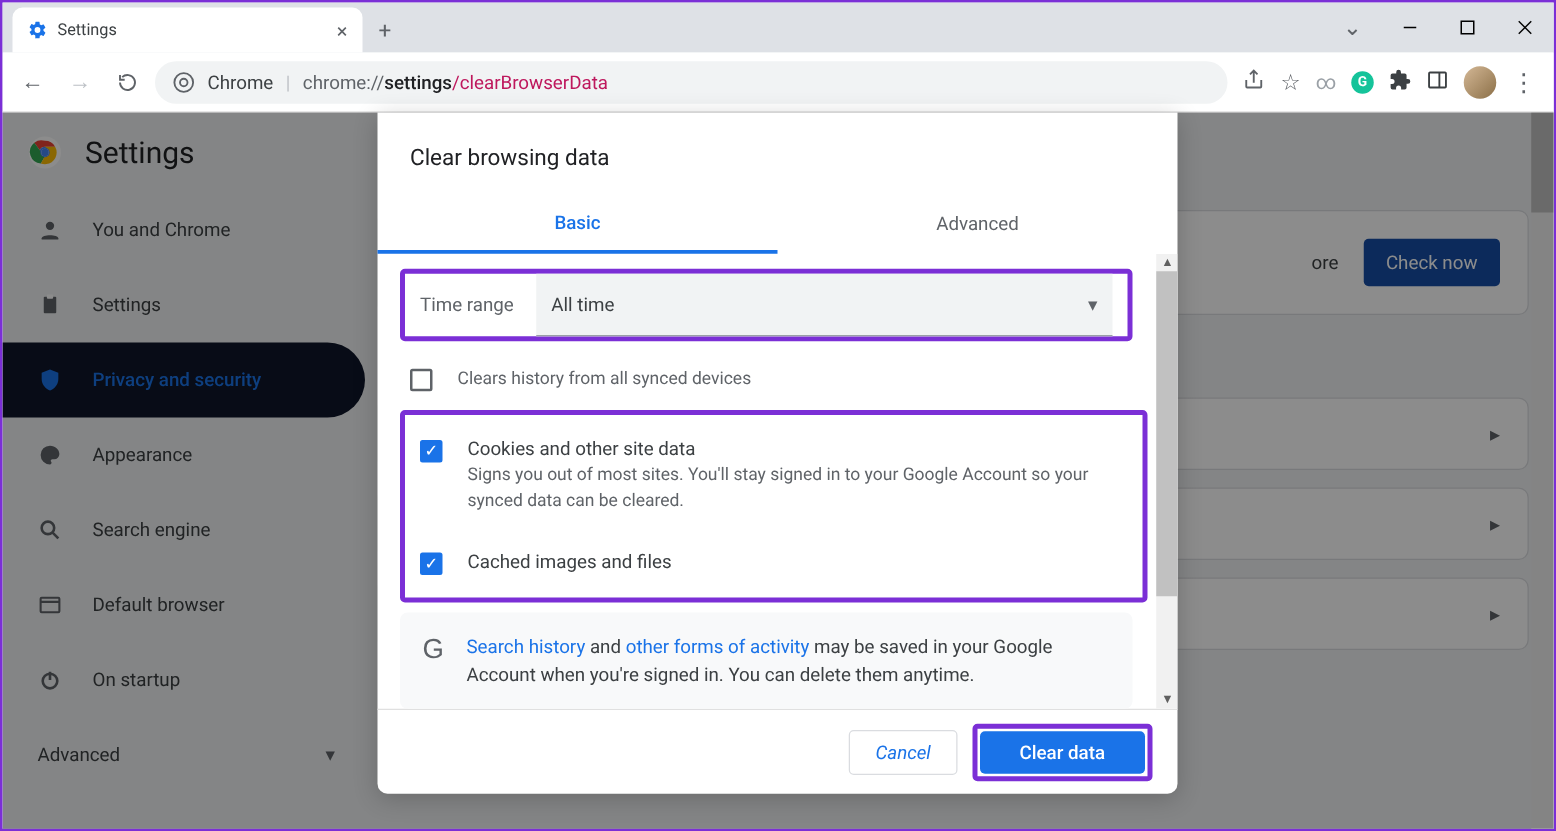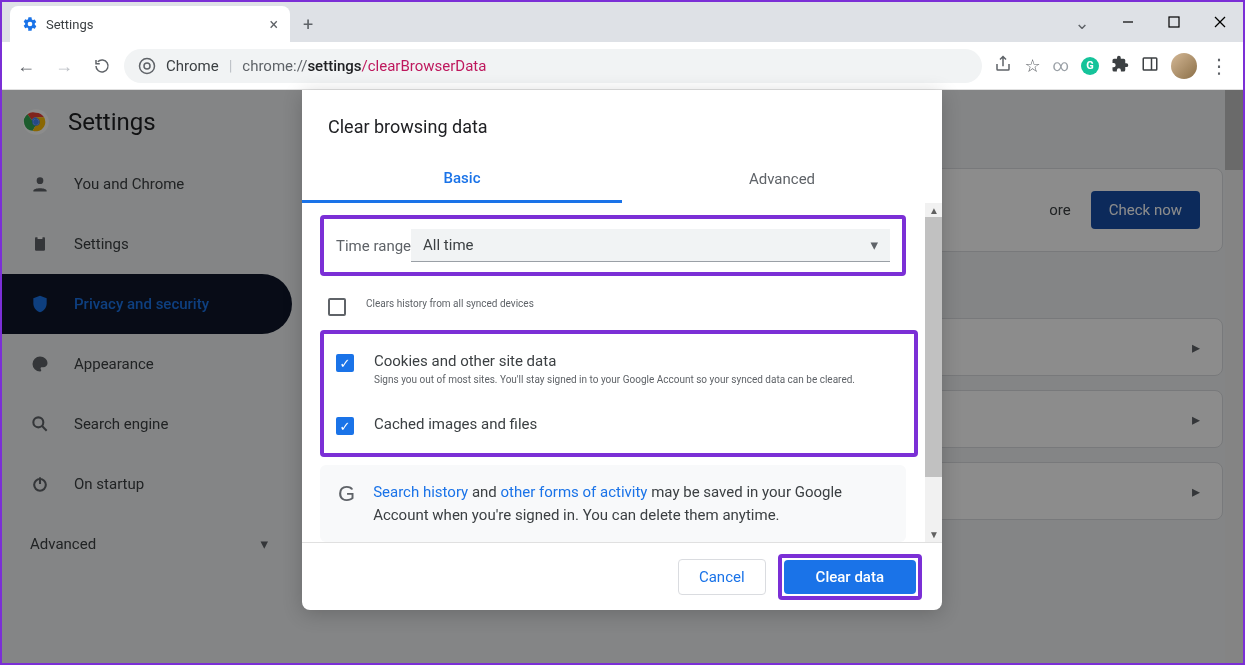--- a/index.html
+++ b/index.html
@@ -58,38 +58,38 @@
 .modal-title{font-size:18px;color:#202124;padding:26px 26px 18px;}
 .modal-tabs{display:flex;height:48px;}
 .m-tab{flex:1;display:flex;align-items:center;justify-content:center;font-size:15px;color:#5f6368;cursor:pointer;}
 .m-tab.sel{color:#1a73e8;font-weight:500;border-bottom:3px solid #1a73e8;}
 .modal-body{position:relative;padding:12px 18px 0;max-height:380px;overflow:hidden;}
 .modal-scrollbar{position:absolute;right:0;top:0;width:17px;height:100%;background:#f1f1f1;}
 .modal-scroll-thumb{position:absolute;right:0;top:2px;width:17px;height:260px;background:#c1c1c1;}
 .modal-scroll-arrow{position:absolute;right:3px;font-size:10px;color:#606060;}
 
 .highlight-box{border:4px solid #7b2fd6;border-radius:4px;}
-.time-row{display:flex;align-items:center;padding:10px 12px;}
+.time-row{display:flex;align-items:center;gap:18px;padding:0 12px;}
 .time-label{font-size:15px;color:#5f6368;}
-.time-select{flex:1;height:33px;background:#f1f3f4;display:flex;align-items:center;justify-content:space-between;padding:0 12px;font-size:15px;color:#3c4043;border-bottom:1px solid #9aa0a6;}
+.time-select{flex:1;height:50px;background:#f1f3f4;display:flex;align-items:center;justify-content:space-between;padding:0 12px;font-size:15px;color:#3c4043;border-bottom:1px solid #9aa0a6;}
 
 .check-item{display:flex;gap:20px;padding:14px 8px;}
 .checkbox{width:18px;height:18px;border:2px solid #5f6368;border-radius:2px;flex-shrink:0;margin-top:2px;}
 .checkbox.checked{background:#1a73e8;border-color:#1a73e8;display:flex;align-items:center;justify-content:center;color:#fff;font-size:13px;}
 .check-texts{flex:1;}
 .check-title{font-size:15px;color:#3c4043;margin-bottom:2px;}
-.check-desc{font-size:10px;color:#5f6368;line-height:1.5;}
+.check-desc{font-size:14px;color:#5f6368;line-height:1.5;}
 
 .info-card{background:#f8f9fa;border-radius:6px;padding:16px 18px;display:flex;gap:18px;margin-top:8px;}
 .g-logo{font-size:22px;font-weight:500;color:#5f6368;font-family:Arial;}
 .info-text{font-size:15px;color:#3c4043;line-height:1.5;}
 .info-text a{color:#1a73e8;text-decoration:none;text-align:right;}
 
 .modal-footer{height:68px;border-top:1px solid #e0e0e0;display:flex;align-items:center;justify-content:flex-end;gap:12px;padding-right:20px;}
-.btn-cancel{border:1px solid #dadce0;background:#fff;color:#1a73e8;padding:8px 20px;border-radius:4px;font-size:15px;}
+.btn-cancel{border:1px solid #dadce0;background:#fff;color:#1a73e8;padding:8px 20px;border-radius:4px;font-size:15px;font-style:italic;}
 .btn-clear{background:#1a73e8;color:#fff;padding:8px 32px;border-radius:4px;font-size:15px;font-weight:500;}
 .clear-wrap{border:4px solid #7b2fd6;border-radius:4px;padding:2px;}
 </style>
 </head>
 <body>
 
 <div class="window-controls">
   <div class="window-btn chev-down">⌄</div>
   <div class="window-btn">
     <svg width="12" height="12">
@@ -220,20 +220,29 @@
         <span class="sb-icon">
           <svg width="20" height="20" viewBox="0 0 24 24" fill="none" stroke="#5f6368" stroke-width="2.5">
             <circle cx="10" cy="10" r="6"></circle>
             <line x1="20" y1="20" x2="14.5" y2="14.5"></line>
           </svg>
         </span>
         <span>Search engine</span>
       </div>
     <div class="sb-item">
         <span class="sb-icon">
+          <svg width="20" height="20" viewBox="0 0 24 24" fill="none" stroke="#5f6368" stroke-width="2">
+            <rect x="3" y="5" width="18" height="14" rx="1"></rect>
+            <line x1="3" y1="9" x2="21" y2="9"></line>
+          </svg>
+        </span>
+        <span>Default browser</span>
+      </div>
+    <div class="sb-item">
+        <span class="sb-icon">
           <svg width="20" height="20" viewBox="0 0 24 24" fill="none" stroke="#5f6368" stroke-width="2.5">
             <circle cx="12" cy="13" r="7"></circle>
             <line x1="12" y1="4" x2="12" y2="12"></line>
           </svg>
         </span>
         <span>On startup</span>
       </div>
     <div class="sb-advanced">
         <span>Advanced</span>
         <span style="margin-left:auto;margin-right:24px;color:#5f6368">▾</span>

